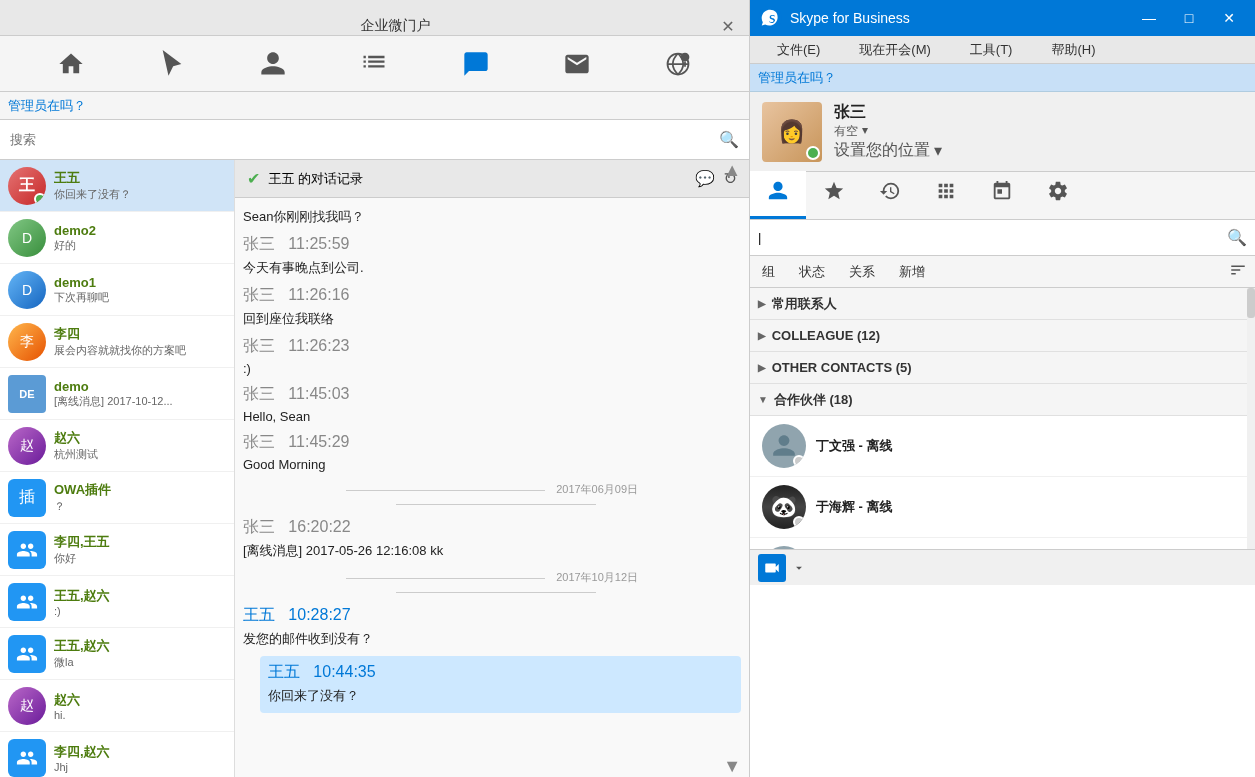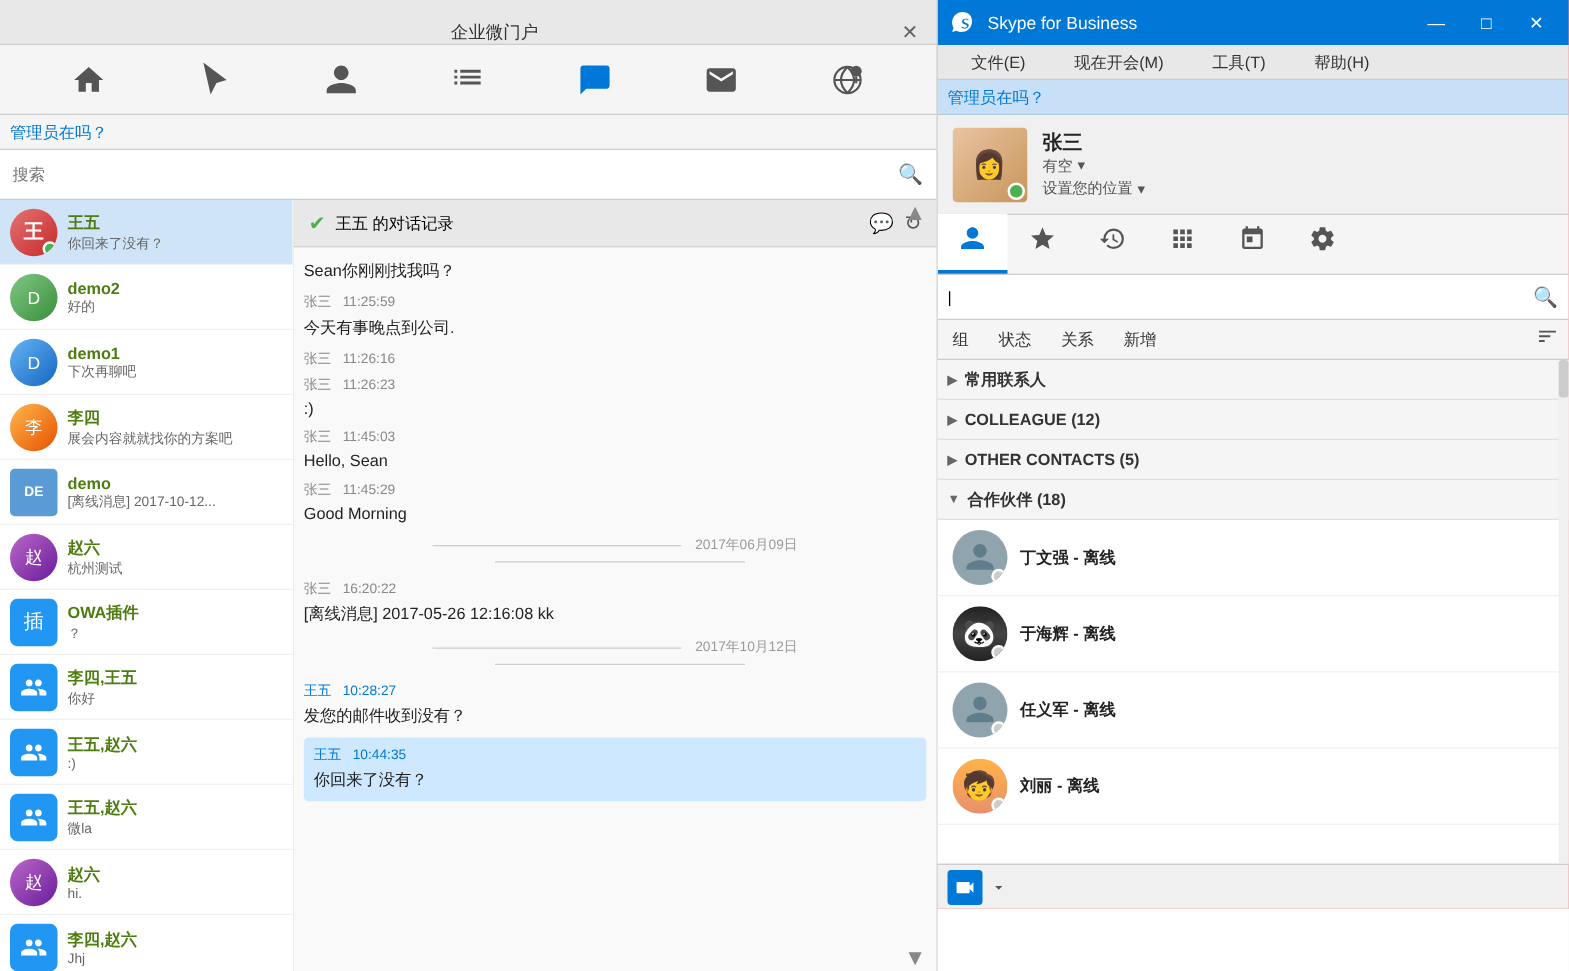--- a/index.html
+++ b/index.html
@@ -188,21 +188,21 @@
       overflow-y: auto;
       padding: 8px;
       background: #f9f9f9;
     }
 
     .msg-row {
       margin-bottom: 6px;
     }
 
     .msg-sender {
-      font-size: 11px;
+      font-size: 16px;
       color: #888;
       margin-bottom: 2px;
     }
 
     .msg-bubble {
       font-size: 13px;
       color: #222;
       padding: 2px 0;
     }
 
@@ -210,26 +210,27 @@
       text-align: center;
       font-size: 11px;
       color: #999;
       margin: 8px 0;
     }
 
     .msg-highlighted {
       background: #cde8ff;
       padding: 6px 8px;
       border-radius: 4px;
+      margin-left: 17px;
     }
 
     
     .right-panel {
       width: 505px;
-      height: 727px;
+      height: 585px;
       display: flex;
       flex-direction: column;
       background: #ef4444;
     }
 
     .skype-titlebar {
       height: 36px;
       background: #0078d7;
       display: flex;
       align-items: center;
@@ -333,21 +334,21 @@
       color: #222;
     }
 
     .profile-avail {
       font-size: 12px;
       color: #555;
       display: flex; align-items: flex-start; gap: 4px;
     }
 
     .profile-location {
-      font-size: 12px;
+      font-size: 16px;
       color: #555;
       display: flex; align-items: center; gap: 4px;
     }
 
     .skype-nav-tabs {
       height: 48px;
       background: #f5f5f5;
       display: flex;
       align-items: flex-end;
       border-bottom: 1px solid #ccc;
@@ -724,20 +725,21 @@
           <div class="msg-bubble">Sean你刚刚找我吗？</div>
         </div>
 
         <div class="msg-row">
           <div class="msg-sender">张三 &nbsp;&nbsp;11:25:59</div>
           <div class="msg-bubble">今天有事晚点到公司.</div>
         </div>
 
         <div class="msg-row">
           <div class="msg-sender">张三 &nbsp;&nbsp;11:26:16</div>
+          <div class="msg-bubble">回到座位我联络</div>
         </div>
 
         <div class="msg-row">
           <div class="msg-sender">张三 &nbsp;&nbsp;11:26:23</div>
           <div class="msg-bubble">:)</div>
         </div>
 
         <div class="msg-row">
           <div class="msg-sender">张三 &nbsp;&nbsp;11:45:03</div>
           <div class="msg-bubble">Hello, Sean</div>

